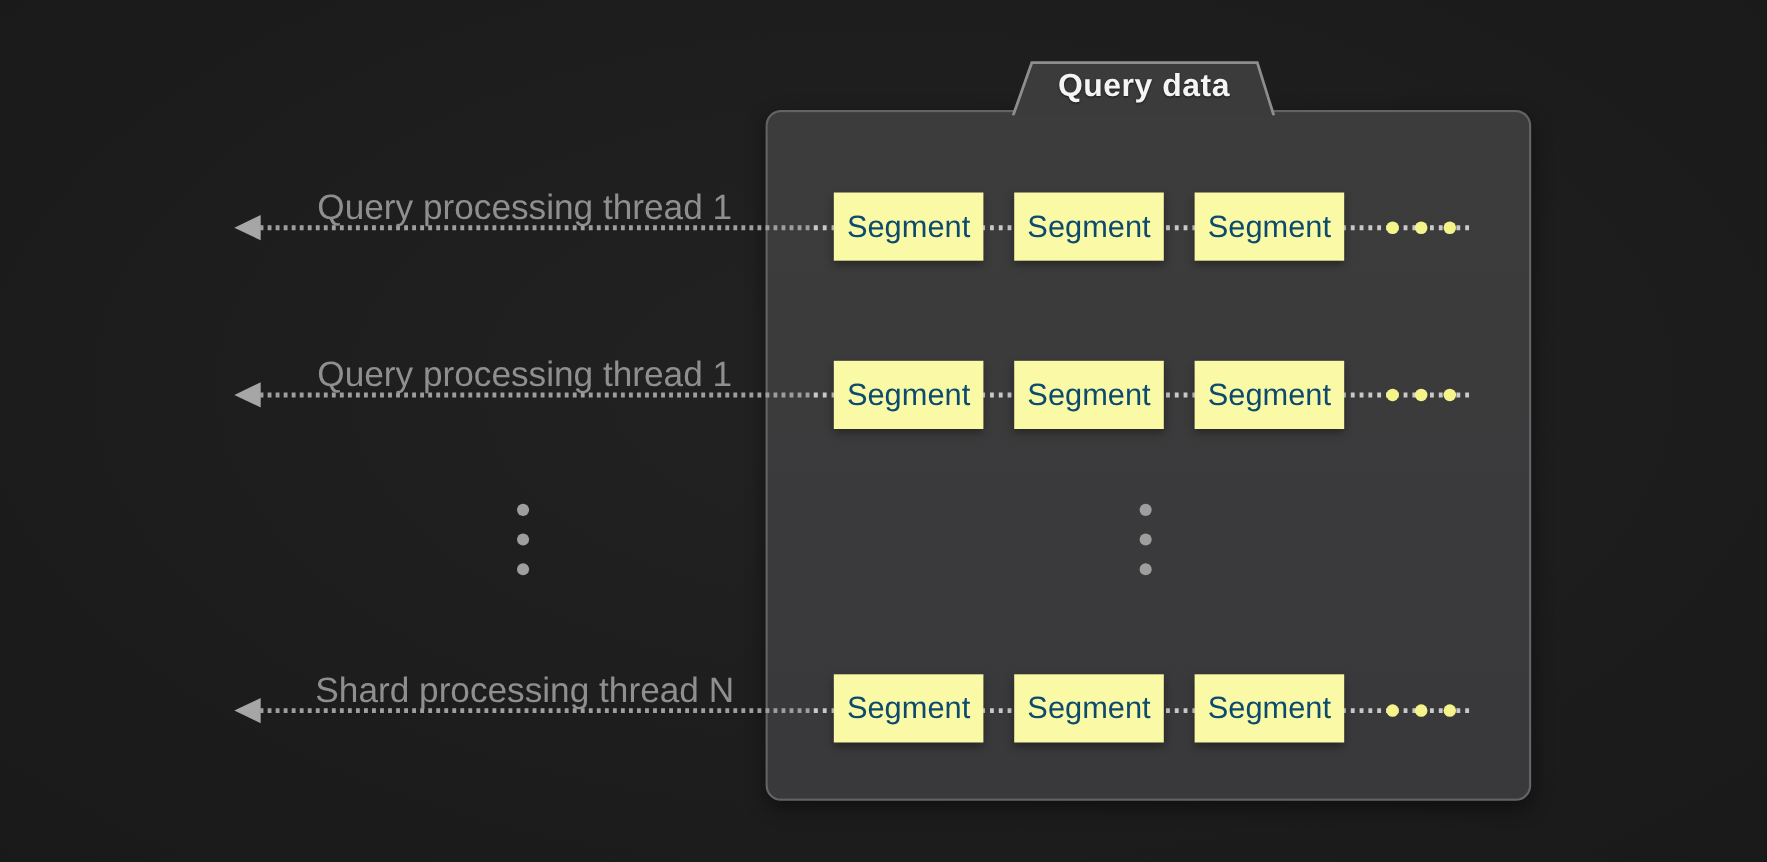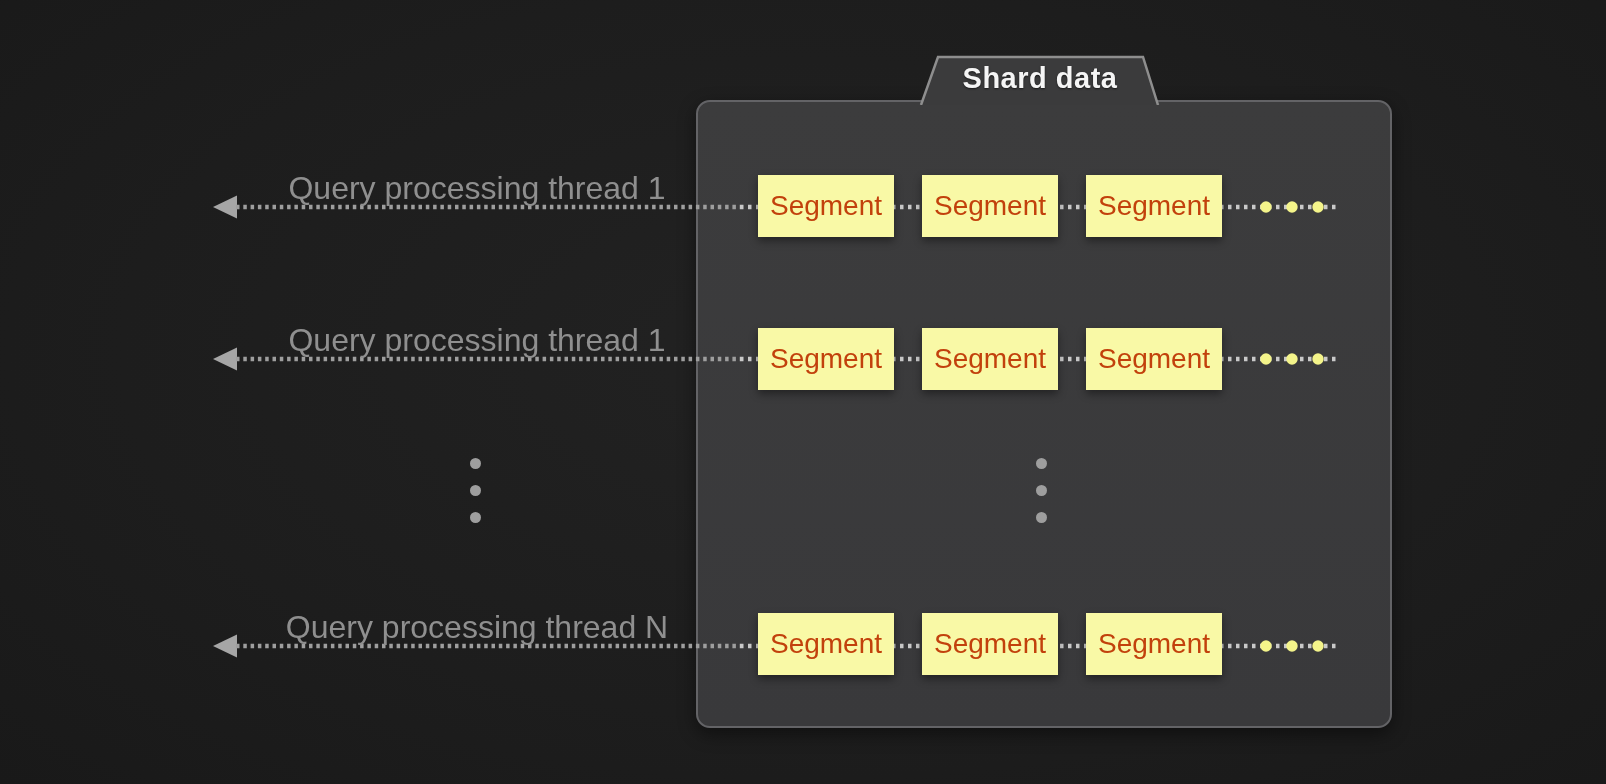--- a/index.html
+++ b/index.html
@@ -55,21 +55,21 @@
     left: 13px; top: 5px;
     font-size: 21px;
     color: #b3b3b3;
     text-shadow: 0 1px 1px rgba(0,0,0,0.4);
   }
   .segment {
     position: absolute;
     top: 40px;
     width: 136px; height: 62px;
     background: #f9f9a6;
-    color: #c2410c;
+    color: #0c4a6e;
     font-size: 28px;
     display: flex;
     align-items: center;
     justify-content: center;
     box-shadow: 0 4px 8px rgba(0,0,0,0.40);
     z-index: 2;
   }
   .segment.s1 { left: 21px; }
   .segment.s2 { left: 185px; }
   .segment.s3 { left: 349px; }
@@ -119,21 +119,21 @@
 <body>
 
 <div class="stage">
 
   <div class="index-container"></div>
 
   <svg class="tab-svg" viewBox="0 0 250 50">
     <polygon points="23,2 228,2 243,50 6,50" fill="#3b3b3c"></polygon>
     <polyline points="6,50 23,2 228,2 243,50" fill="none" stroke="#8e8e8e" stroke-width="2.5"></polyline>
   </svg>
-  <div class="tab-label">Shard data</div>
+  <div class="tab-label">Query data</div>
 
   <svg class="arrow-svg a1" viewBox="0 0 1150 40">
     <polygon points="13,20 37,8.5 37,31.5" fill="#a6a6a6"></polygon>
     <line x1="36" y1="20" x2="540" y2="20" stroke="#9e9e9e" stroke-width="4.5" stroke-dasharray="3.5 3.8"></line>
     <line x1="540" y1="20" x2="1137" y2="20" stroke="#c9c9c9" stroke-width="4.5" stroke-dasharray="3.5 4.5"></line>
     <g>
       <circle cx="1066" cy="20" r="5.7" fill="#f4f48a"></circle>
       <circle cx="1092" cy="20" r="5.7" fill="#f4f48a"></circle>
       <circle cx="1118" cy="20" r="5.7" fill="#f4f48a"></circle>
     </g>
@@ -154,21 +154,21 @@
     <line x1="540" y1="20" x2="1137" y2="20" stroke="#c9c9c9" stroke-width="4.5" stroke-dasharray="3.5 4.5"></line>
     <g>
       <circle cx="1066" cy="20" r="5.7" fill="#f4f48a"></circle>
       <circle cx="1092" cy="20" r="5.7" fill="#f4f48a"></circle>
       <circle cx="1118" cy="20" r="5.7" fill="#f4f48a"></circle>
     </g>
   </svg>
 
   <div class="thread-label t1">Query processing thread 1</div>
   <div class="thread-label t2">Query processing thread 1</div>
-  <div class="thread-label t3">Query processing thread N</div>
+  <div class="thread-label t3">Shard processing thread N</div>
 
   <div class="shard-row r1">
     <div class="shard-label">Shard</div>
     <div class="segment s1">Segment</div>
     <div class="segment s2">Segment</div>
     <div class="segment s3">Segment</div>
   </div>
 
   <div class="shard-row r2">
     <div class="shard-label">Shard</div>

